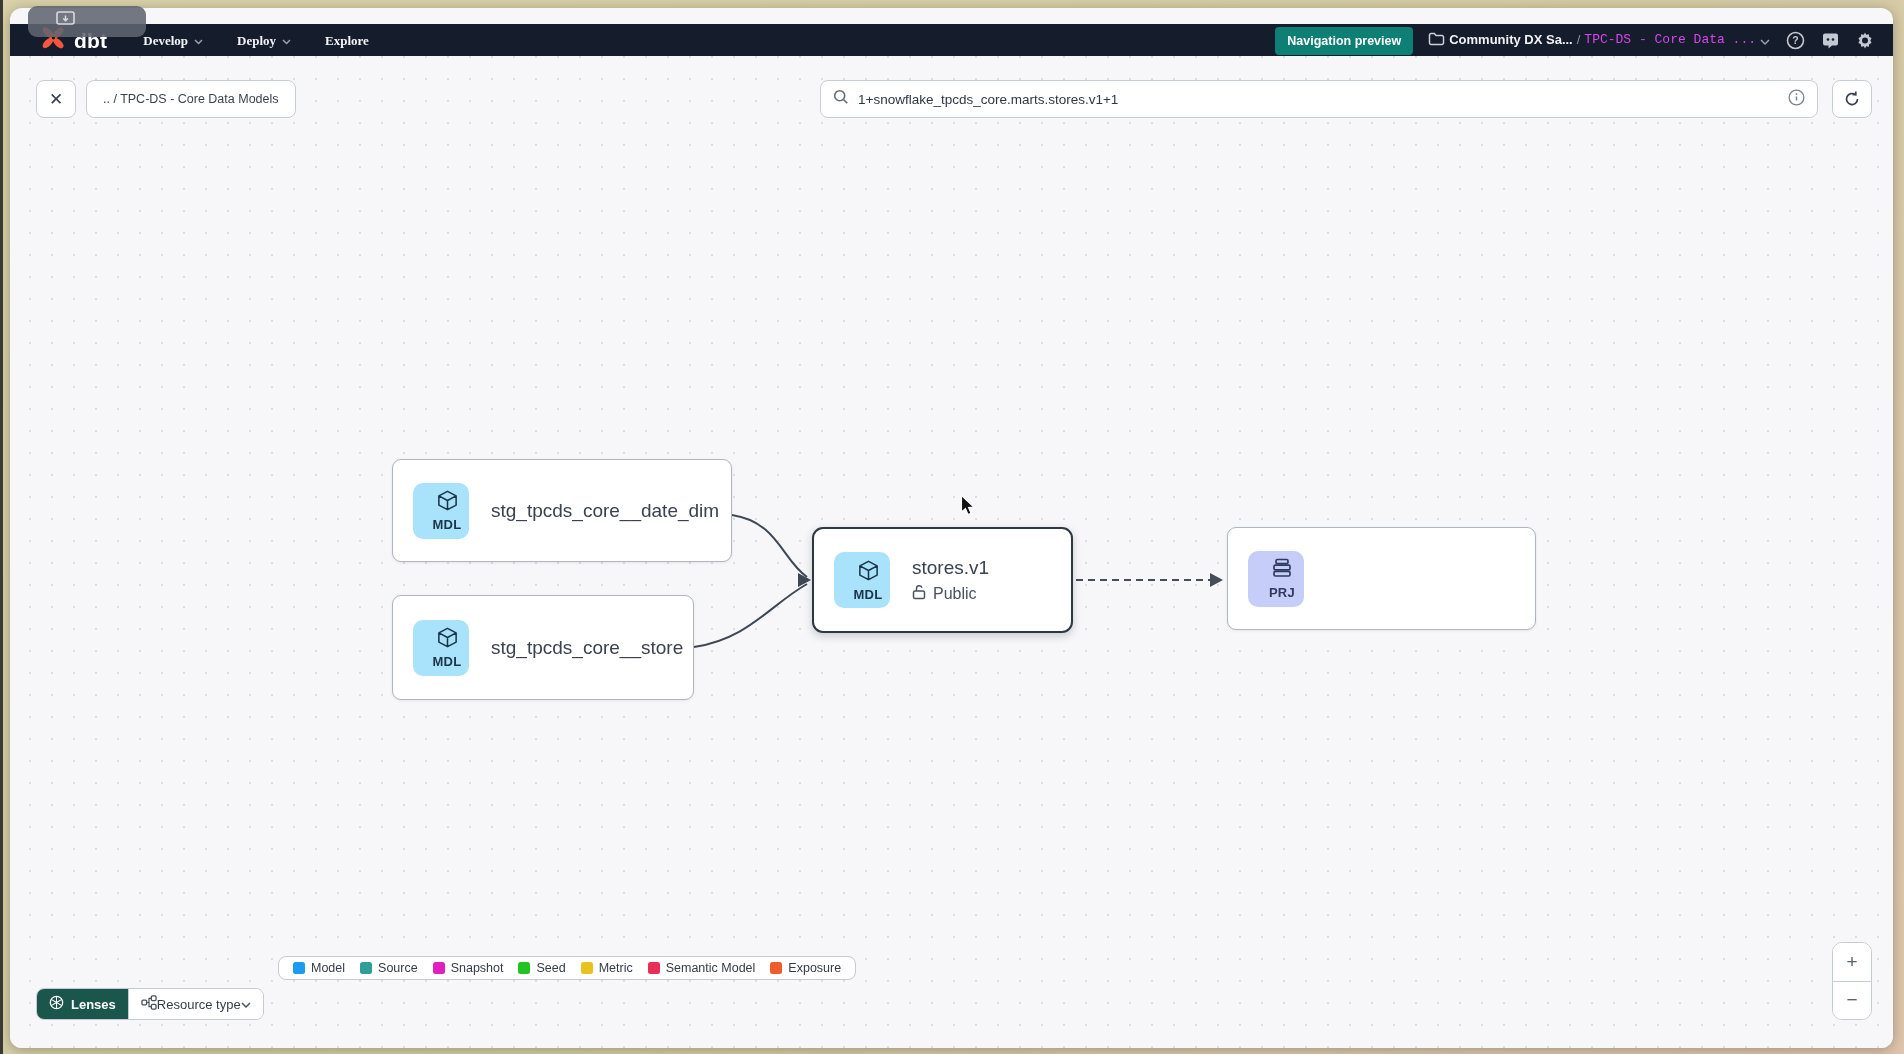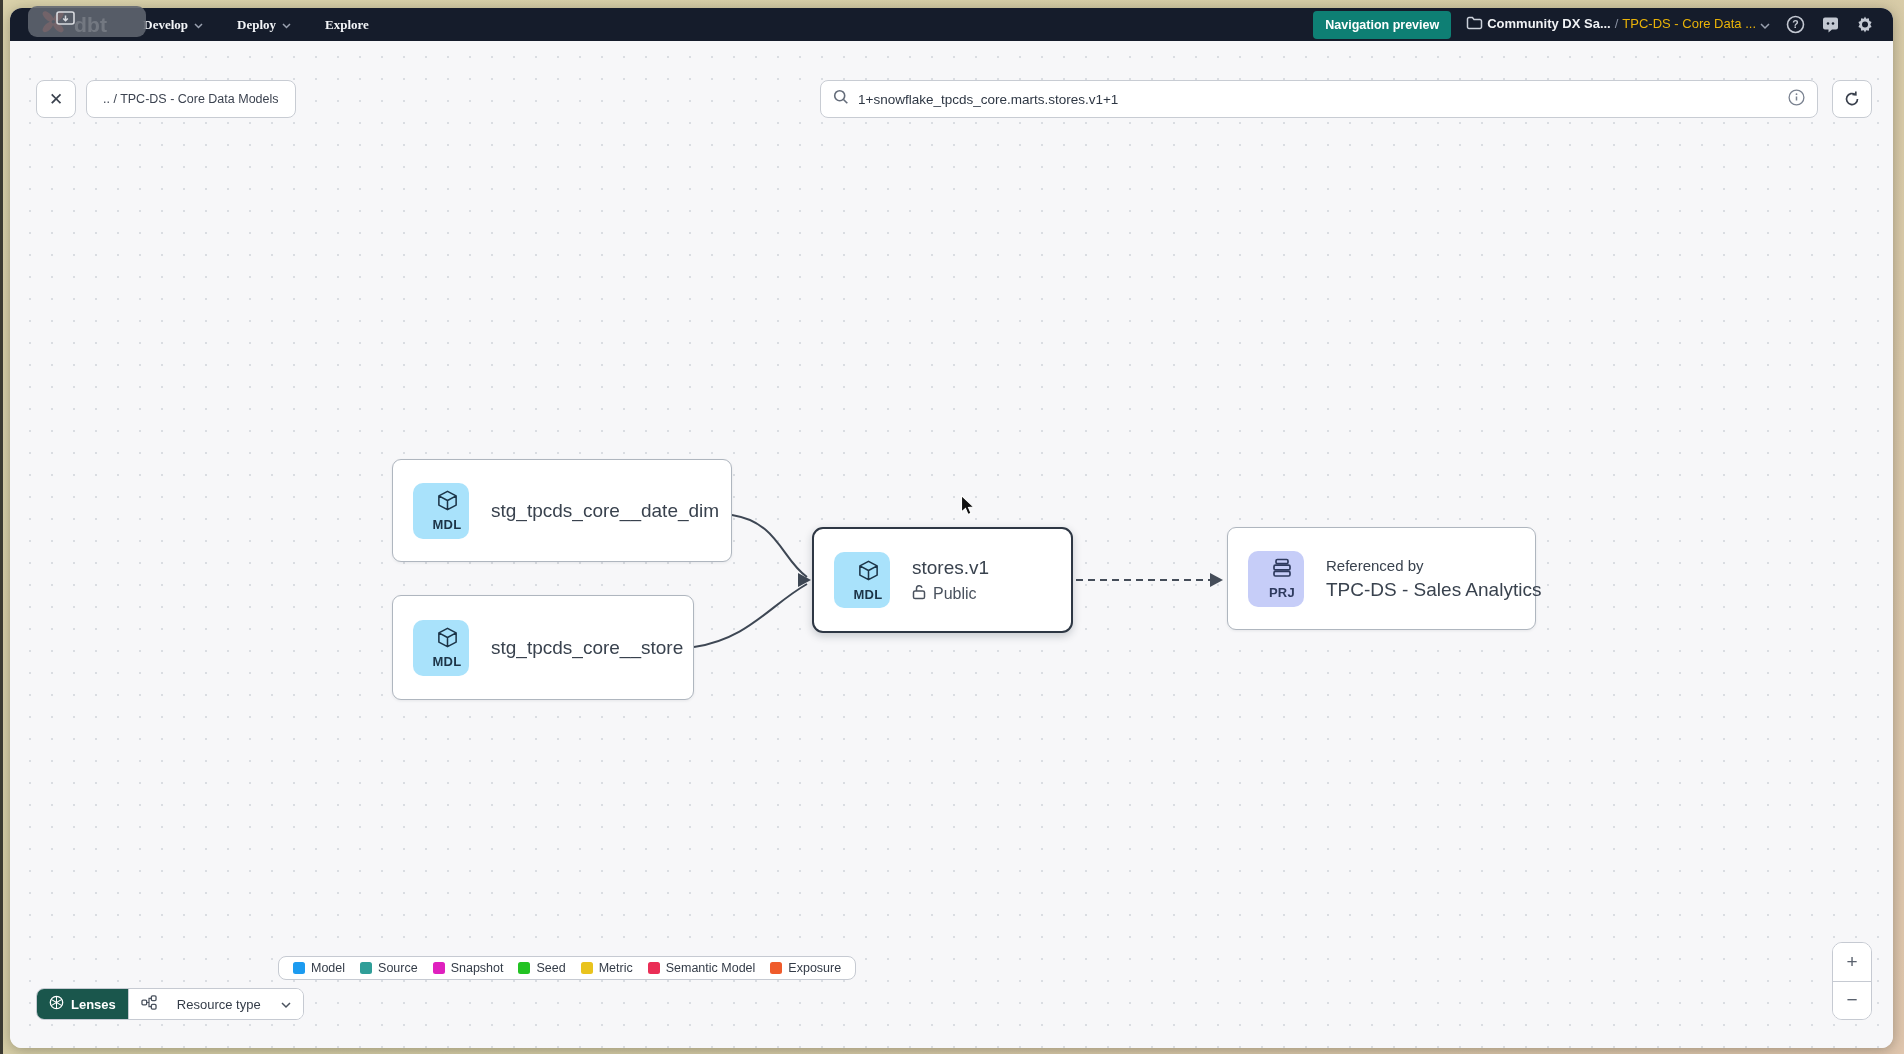--- a/index.html
+++ b/index.html
@@ -12,37 +12,37 @@
 
   
   .app {
     position: absolute; left: 10px; top: 8px; width: 1883px; height: 1040px;
     border-radius: 12px; overflow: hidden; background: #F7F7F9;
     box-shadow: 0 2px 14px rgba(40,40,30,.35);
   }
 
   
   .navbar {
-    position: absolute; left: 0; top: 0; width: 100%; height: 33px;
+    position: absolute; left: 0; top: 16px; width: 100%; height: 33px;
     background: #151C2B; display: flex; align-items: center; padding: 0 18px 0 30px;
   }
   .logo { display: flex; align-items: center; gap: 7px; margin-right: 36px; }
   .logo-text { color: #fff; font-size: 21px; font-weight: bold; letter-spacing: .2px; }
   .nav-items { display: flex; align-items: center; gap: 34px; font-family: Liberation Serif, serif; }
   .nav-item { display: flex; align-items: center; gap: 6px; color: #F2F4F7; font-size: 13px; font-weight: bold; cursor: pointer; }
   .nav-right { margin-left: auto; display: flex; align-items: center; gap: 15px; }
   .preview-btn {
     background: #0E7F74; color: #fff; font-size: 12.5px; font-weight: bold;
     border: none; border-radius: 4px; padding: 7px 12px; cursor: pointer;
     font-family: "Liberation Sans", sans-serif;
   }
   .acct-group { display: flex; align-items: flex-start; gap: 4px; }
   .acct-name { color: #F0F2F5; font-size: 13px; font-weight: bold; }
   .nav-sep { color: #8A92A3; font-size: 13px; }
-  .proj-name { color: #eab308; font-size: 13px; }
+  .proj-name { color: #d946ef; font-size: 13px; font-family: Liberation Mono, monospace; }
   .nav-icon { display: inline-flex; align-items: center; justify-content: center; width: 20px; height: 20px; cursor: pointer; }
 
   
   .canvas {
     position: absolute; left: 0; top: 48px; width: 1883px; height: 992px;
     background-color: #F7F7F9;
     background-image: radial-gradient(circle, #DADDE2 1.3px, transparent 1.45px);
     background-size: 22px 22px; background-position: 9px 12px;
   }
 
@@ -102,21 +102,21 @@
     display: flex; align-items: stretch; border: 1px solid #C6CAD2; border-radius: 8px;
     overflow: hidden; background: #fff;
   }
   .lenses-seg {
     background: #1A564C; color: #fff; font-size: 13px; font-weight: bold;
     display: flex; align-items: center; gap: 7px; padding: 0 12px; cursor: pointer;
     border: none; font-family: "Liberation Sans", sans-serif;
   }
   .restype-seg {
     background: #fff; color: #343C48; font-size: 13px;
-    display: flex; align-items: center; gap: 20px; padding: 0 12px; cursor: pointer;
+    display: flex; align-items: center; gap: 0; padding: 0 12px; cursor: pointer;
     border: none; border-left: 1px solid #C6CAD2; font-family: "Liberation Sans", sans-serif;
   }
   .legend {
     position: absolute; left: 268px; top: 900px; height: 24px;
     background: #fff; border: 1px solid #C6CAD2; border-radius: 8px;
     display: flex; align-items: center; gap: 15px; padding: 0 14px;
   }
   .legend-item { display: flex; align-items: center; gap: 6px; font-size: 12.5px; color: #343C48; }
   .swatch { width: 12px; height: 12px; border-radius: 2.5px; display: inline-block; }
   .zoom-ctl {
@@ -305,24 +305,20 @@
       <div class="badge prj">
         <span>
           <svg width="24" height="22" viewBox="0 0 24 22">
               <rect x="6" y="1.5" width="12" height="4.2" rx="1.4" fill="none" stroke="#2E3A5E" stroke-width="1.7"></rect>
               <rect x="4" y="7.2" width="16" height="4.6" rx="1.4" fill="none" stroke="#2E3A5E" stroke-width="1.7"></rect>
               <rect x="4" y="13.4" width="16" height="4.6" rx="1.4" fill="none" stroke="#2E3A5E" stroke-width="1.7"></rect>
             </svg>
         </span>
         <span class="badge-label">PRJ</span>
       </div>
-      <div class="node-col">
-        <span class="ref-by">Referenced by</span>
-        <span class="node-label">TPC-DS - Sales Analytics</span>
-      </div>
     </div>
 
     <div class="pill-group">
       <button class="lenses-seg">
         <span>
           <svg width="15" height="15" viewBox="0 0 16 16">
               <circle cx="8" cy="8" r="6.6" fill="none" stroke="#fff" stroke-width="1.4"></circle>
               <path d="M8 1.4 L8 8 M8 8 L13.7 4.7 M8 8 L13.7 11.3 M8 8 L8 14.6 M8 8 L2.3 11.3 M8 8 L2.3 4.7" stroke="#fff" stroke-width="1.1"></path>
             </svg>
         </span>

